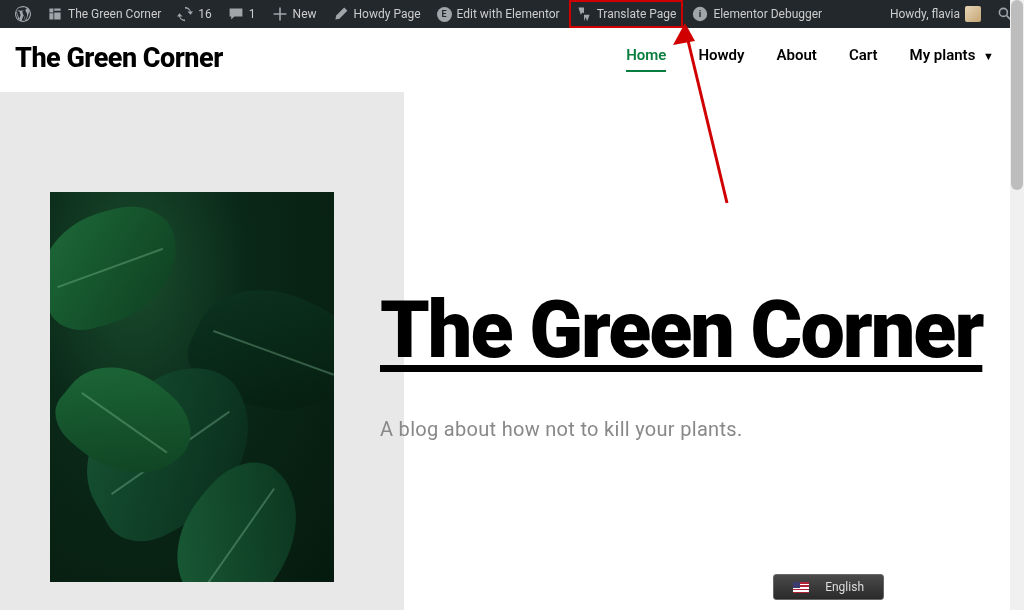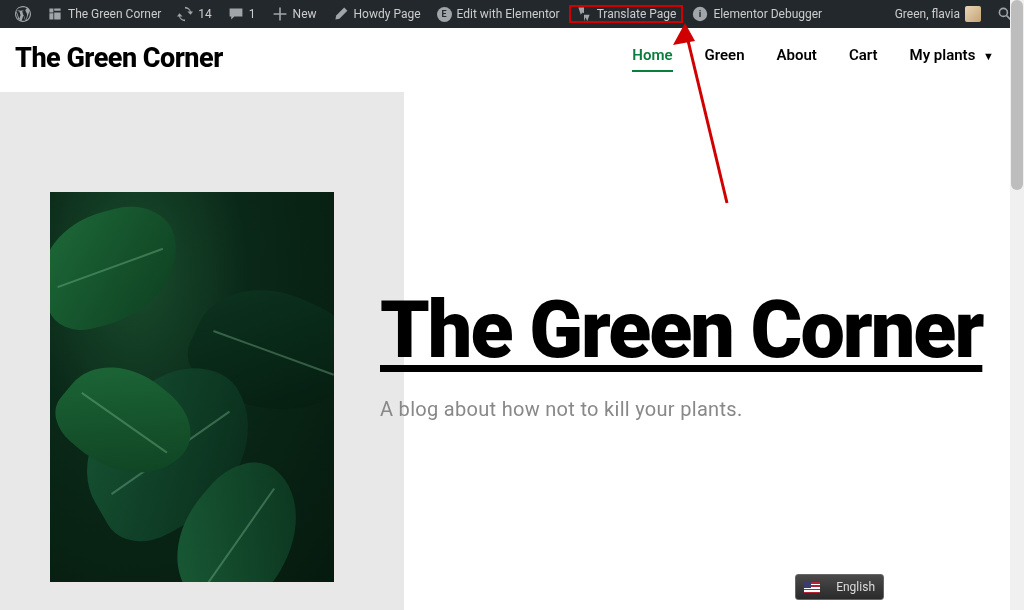--- a/index.html
+++ b/index.html
@@ -30,21 +30,21 @@
       gap: 5px;
       padding: 0 7px;
       height: 28px;
       cursor: pointer;
       white-space: nowrap;
     }
     .admin-icon { width: 16px; height: 16px; display: inline-flex; align-items: center; justify-content: center; }
     .admin-icon svg { width: 16px; height: 16px; fill: #a0a5aa; }
     .wp-logo svg { width: 18px; height: 18px; }
     .avatar { width: 16px; height: 16px; background: linear-gradient(135deg,#e8d5b7,#c4a574); border-radius: 2px; }
-    .highlight-box { border: 2.5px solid #d10000; padding: 0 5px; height: 18px; display: flex; align-items: center; gap: 5px; }
+    .highlight-box { border: 2.5px solid #d10000; padding: 0 5px; height: 28px; display: flex; align-items: center; gap: 5px; }
     
     
     .elementor-circle { width: 15px; height: 15px; border-radius: 50%; background: #a0a5aa; display: inline-flex; align-items: center; justify-content: center; color: #23282d; font-size: 9px; font-weight: bold; }
     
     
     .site-header {
       display: flex;
       justify-content: space-between;
       align-items: center;
       padding: 14px 30px 18px 15px;
@@ -116,41 +116,41 @@
       letter-spacing: -2px;
       text-decoration: underline;
       text-decoration-thickness: 7px;
       text-underline-offset: 8px;
       margin-left: -24px;
       color: #000;
     }
     .hero-sub {
       font-size: 20px;
       color: #888;
-      margin-top: 28px;
+      margin-top: 48px;
       margin-left: -24px;
       letter-spacing: 0.3px;
     }
     
     
     .arrow {
       position: absolute;
       top: 23px; left: 665px;
       width: 70px; height: 185px;
       pointer-events: none;
     }
     
     
     .lang-switcher {
       position: absolute;
       bottom: 10px; right: 140px;
       background: linear-gradient(#4a4a4a, #2a2a2a);
       border: 1px solid #666;
       border-radius: 3px;
-      padding: 5px 8px;
+      padding: 5px 19px;
       display: flex; align-items: center; gap: 16px;
       color: #ddd; font-size: 12px;
       cursor: pointer;
     }
     .flag { width: 16px; height: 11px; background: linear-gradient(#b22234 0 15%, #fff 15% 30%, #b22234 30% 45%, #fff 45% 60%, #b22234 60% 75%, #fff 75% 90%, #b22234 90%); position: relative; }
     .flag::before { content:""; position:absolute; top:0; left:0; width:7px; height:6px; background:#3c3b6e; }
     
     
     .scrollbar {
       position: absolute;
@@ -185,21 +185,21 @@
           </svg>
       </span>
       <span>The Green Corner</span>
     </div>
     <div class="admin-item">
       <span class="admin-icon">
         <svg viewBox="0 0 20 20">
             <path d="M10 3a7 7 0 0 1 6.3 4H13l4 4 3-4h-2.5A9 9 0 0 0 10 1v2zm0 14a7 7 0 0 1-6.3-4H7l-4-4-3 4h2.5A9 9 0 0 0 10 19v-2z"></path>
           </svg>
       </span>
-      <span>14</span>
+      <span>16</span>
     </div>
     <div class="admin-item">
       <span class="admin-icon">
         <svg viewBox="0 0 20 20">
             <path d="M2 3h16v10H8l-4 4v-4H2V3z"></path>
           </svg>
       </span>
       <span>1</span>
     </div>
     <div class="admin-item">
@@ -235,39 +235,39 @@
         <svg viewBox="0 0 20 20">
             <circle cx="10" cy="10" r="9" fill="#a0a5aa"></circle>
             <text x="10" y="14" text-anchor="middle" font-size="12" fill="#23282d" font-weight="bold">i</text>
           </svg>
       </span>
       <span>Elementor Debugger</span>
     </div>
   </div>
   <div class="admin-right">
     <div class="admin-item">
-      <span>Green, flavia</span>
+      <span>Howdy, flavia</span>
       <span class="avatar"></span>
     </div>
     <div class="admin-item">
       <span class="admin-icon">
         <svg viewBox="0 0 20 20">
             <circle cx="8" cy="8" r="5" fill="none" stroke="#a0a5aa" stroke-width="2"></circle>
             <path d="M12 12l5 5" stroke="#a0a5aa" stroke-width="2"></path>
           </svg>
       </span>
     </div>
   </div>
 </div>
 
 <div class="site-header">
   <div class="site-title">The Green Corner</div>
   <nav class="main-nav">
     <span class="nav-link active">Home</span>
-    <span class="nav-link">Green</span>
+    <span class="nav-link">Howdy</span>
     <span class="nav-link">About</span>
     <span class="nav-link">Cart</span>
     <span class="nav-link">
       <span>My plants</span>
       <span class="caret">▼</span>
     </span>
   </nav>
 </div>
 
 <div class="hero">

